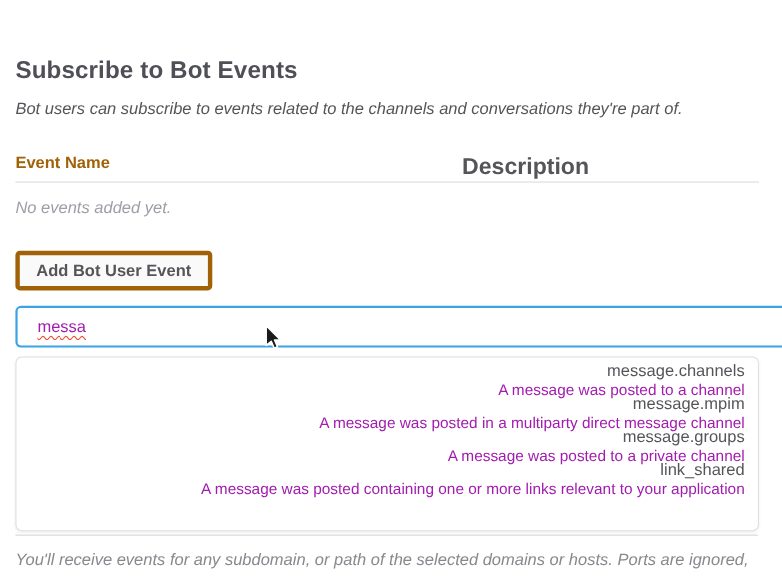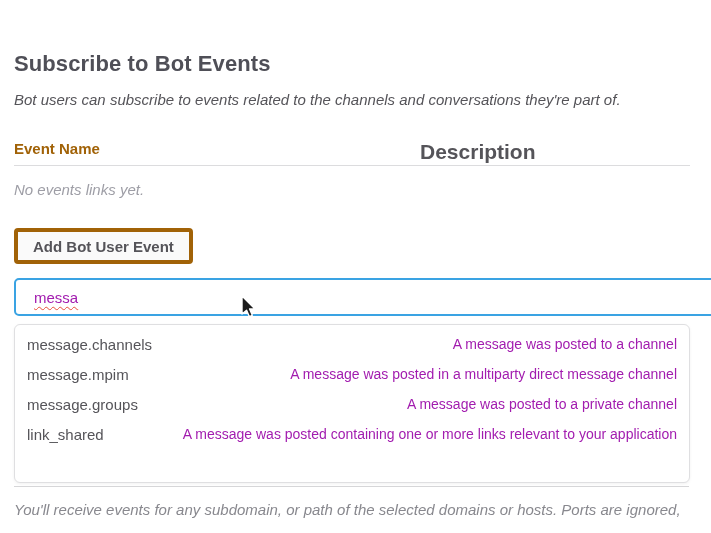--- a/index.html
+++ b/index.html
@@ -82,23 +82,24 @@
     border: 1px solid #dfdfe1;
     border-radius: 6px;
     box-shadow: 0 1px 3px rgba(0,0,0,0.06);
     padding: 4px 0;
     overflow: hidden;
   }
   .suggestion-row {
     height: 30px;
     padding: 0 12px;
     display: flex;
-    align-items: center;
+    align-items: flex-end;
     justify-content: space-between;
     cursor: pointer;
+    flex-direction: column;
   }
   .suggestion-name { font-size: 15px; color: #555459; white-space: nowrap; }
   .suggestion-desc { font-size: 14px; color: #a21caf; white-space: nowrap; }
   .divider-2 {
     position: absolute; left: 14px; top: 450px;
     width: 675px; height: 0;
     border-top: 1px solid #d6d6d8;
   }
   .footer-note {
     position: absolute; left: 14px; top: 459px;
@@ -135,21 +136,21 @@
 
   <p class="subtitle">Bot users can subscribe to events related to the channels and conversations they're part of.</p>
 
   <div class="table-header">
     <span class="col-event-name">Event Name</span>
     <span class="col-description">Description</span>
   </div>
 
   <div class="divider-1"></div>
 
-  <p class="empty-message">No events links yet.</p>
+  <p class="empty-message">No events added yet.</p>
 
   <button class="add-event-button">Add Bot User Event</button>
 
   <div class="event-search-input">
     <span class="typed-text">messa</span>
   </div>
 
   <div class="suggestions-dropdown">
     <div class="suggestion-row">
       <span class="suggestion-name">message.channels</span>

